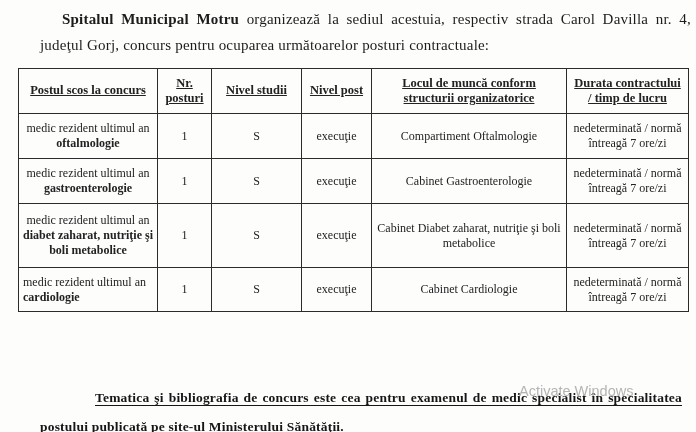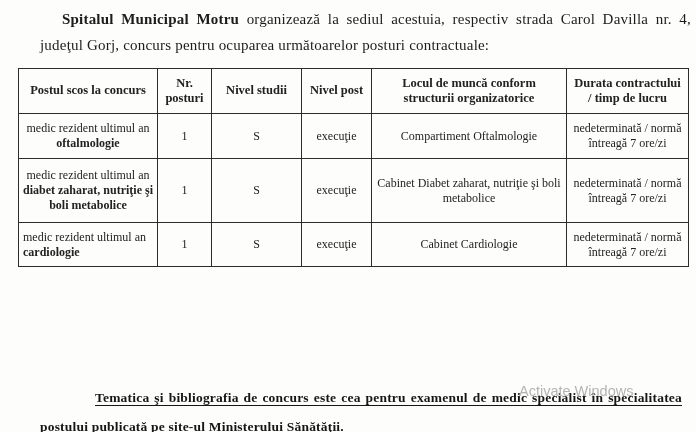--- a/index.html
+++ b/index.html
@@ -42,21 +42,21 @@
     font-size: 12.5px;
     font-weight: bold;
     line-height: 15.5px;
   }
   col.c1 { width: 139px; }
   col.c2 { width: 54px; }
   col.c3 { width: 90px; }
   col.c4 { width: 70px; }
   col.c5 { width: 195px; }
   col.c6 { width: 122px; }
-  tr.hdr   { height: 45px; }
+  tr.hdr   { height: 45px; text-decoration: underline; }
   tr.r0    { height: 45px; padding-left: 12px; }
   tr.r1    { height: 45px; }
   tr.r2    { height: 64px; margin-left: 20px; }
   tr.r3    { height: 44px; }
   tr.r4    { height: 47px; }
   td.pos { text-align: center; }
   tr.r3 td.pos { text-align: left; }
   td.pos .spec { font-weight: bold; }
   .footer {
     position: absolute;
@@ -113,20 +113,28 @@
   </thead>
   <tbody>
     <tr class="r0">
       <td class="pos"><span>medic rezident ultimul an </span><span class="spec">oftalmologie</span></td>
       <td>1</td>
       <td>S</td>
       <td>execuţie</td>
       <td>Compartiment Oftalmologie</td>
       <td>nedeterminată / normă întreagă 7 ore/zi</td>
     </tr>
+    <tr class="r1">
+      <td class="pos"><span>medic rezident ultimul an </span><span class="spec">gastroenterologie</span></td>
+      <td>1</td>
+      <td>S</td>
+      <td>execuţie</td>
+      <td>Cabinet Gastroenterologie</td>
+      <td>nedeterminată / normă întreagă 7 ore/zi</td>
+    </tr>
     <tr class="r2">
       <td class="pos"><span>medic rezident ultimul an </span><span class="spec">diabet zaharat, nutriţie şi boli metabolice</span></td>
       <td>1</td>
       <td>S</td>
       <td>execuţie</td>
       <td>Cabinet Diabet zaharat, nutriţie şi boli metabolice</td>
       <td>nedeterminată / normă întreagă 7 ore/zi</td>
     </tr>
     <tr class="r3">
       <td class="pos"><span>medic rezident ultimul an </span><span class="spec">cardiologie</span></td>

